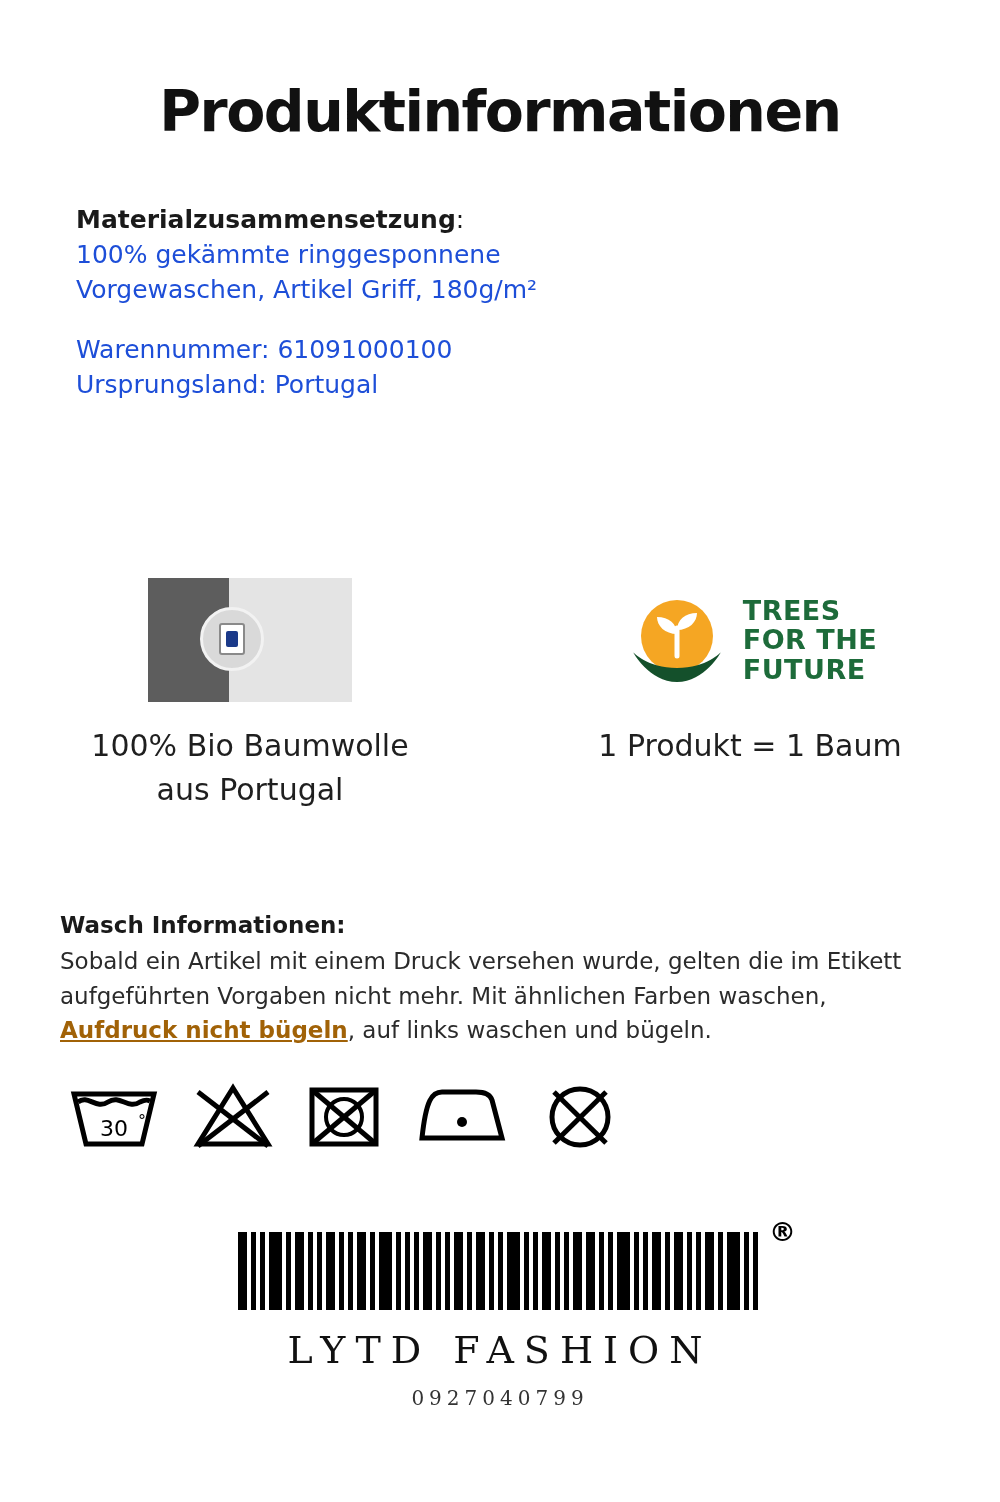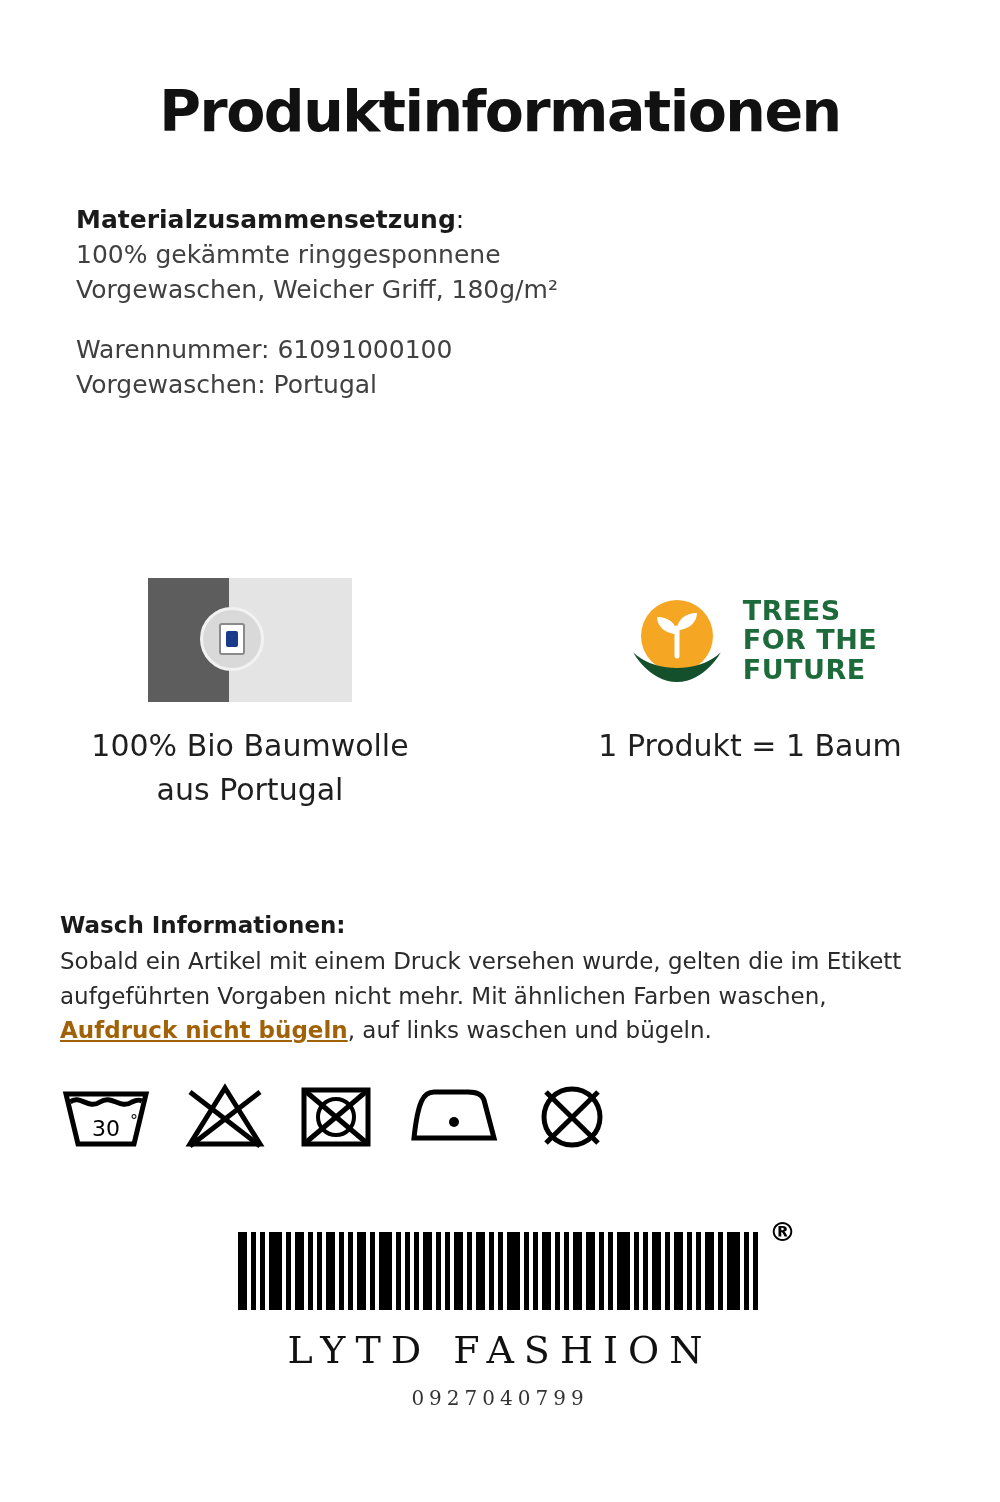--- a/index.html
+++ b/index.html
@@ -46,21 +46,21 @@
   .mat-head {
     font-size: 25px;
     font-weight: 700;
     color: #1a1a1a;
     margin-bottom: 4px;
   }
   .mat-head .colon { font-weight: 400; }
   .mat-line {
     font-size: 25px;
     font-weight: 400;
-    color: #404040;
+    color: #1d4ed8;
     line-height: 1.38;
   }
   .mat-gap { height: 26px; }
 
   
   .badges {
     position: absolute;
     top: 578px;
     left: 0;
     width: 1000px;
@@ -167,21 +167,21 @@
   .wash-body {
     font-size: 23px;
     line-height: 1.5;
     color: #2b2b2b;
   }
   .wash-body b { font-weight: 700; color:#a16207;text-decoration:underline; }
 
   .wash-icons {
     position: absolute;
     top: 1080px;
-    left: 60px;
+    left: 68px;
     display: flex;
     align-items: center;
     gap: 32px;
   }
 
   
   .barcode-wrap {
     position: absolute;
     top: 1232px;
     left: 0;
@@ -233,24 +233,24 @@
 </head>
 <body>
 
 <div class="page">
 
   <div class="title">Produktinformationen</div>
 
   <div class="material-block">
     <div class="mat-head"><span>Materialzusammensetzung</span><span class="colon">:</span></div>
     <div class="mat-line">100% gekämmte ringgesponnene</div>
-    <div class="mat-line">Vorgewaschen, Weicher Griff, 180g/m²</div>
+    <div class="mat-line">Vorgewaschen, Artikel Griff, 180g/m²</div>
     <div class="mat-gap"></div>
     <div class="mat-line">Warennummer: 61091000100</div>
-    <div class="mat-line">Vorgewaschen: Portugal</div>
+    <div class="mat-line">Ursprungsland: Portugal</div>
   </div>
 
   <div class="badges">
 
     <div class="badge">
       <div class="flag">
         <div class="flag-green"></div>
         <div class="flag-red"></div>
         <div class="flag-emblem"></div>
       </div>

